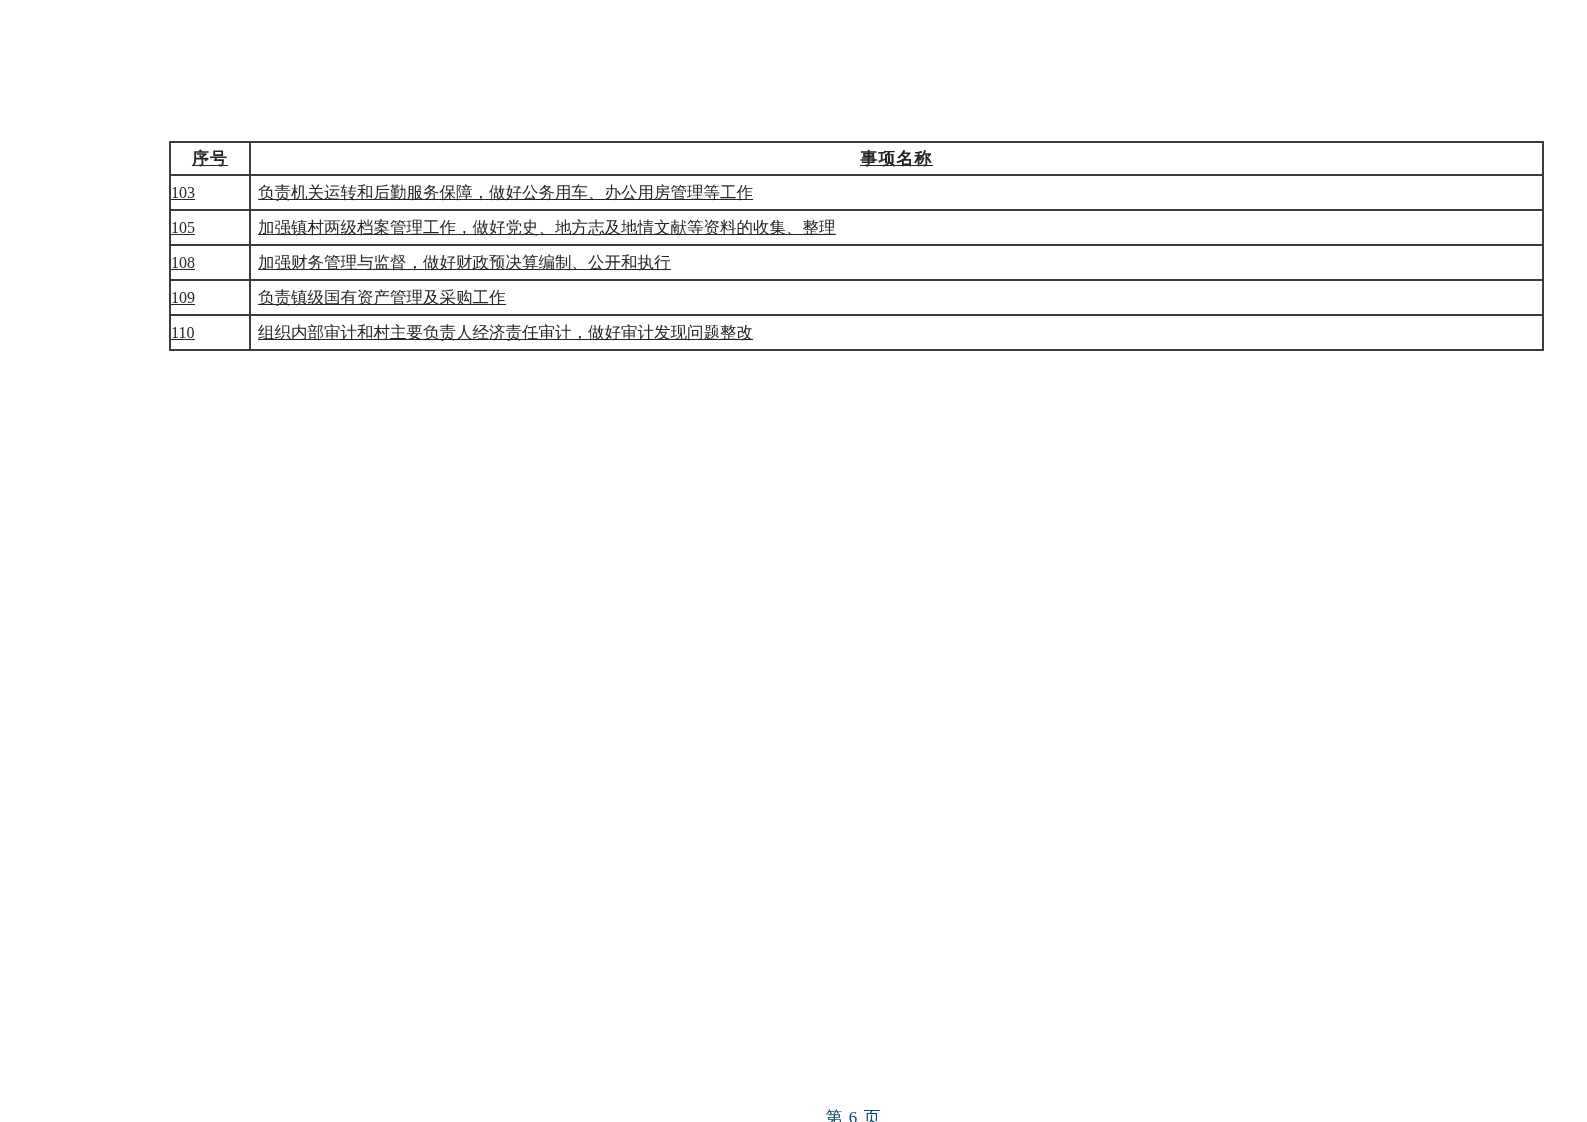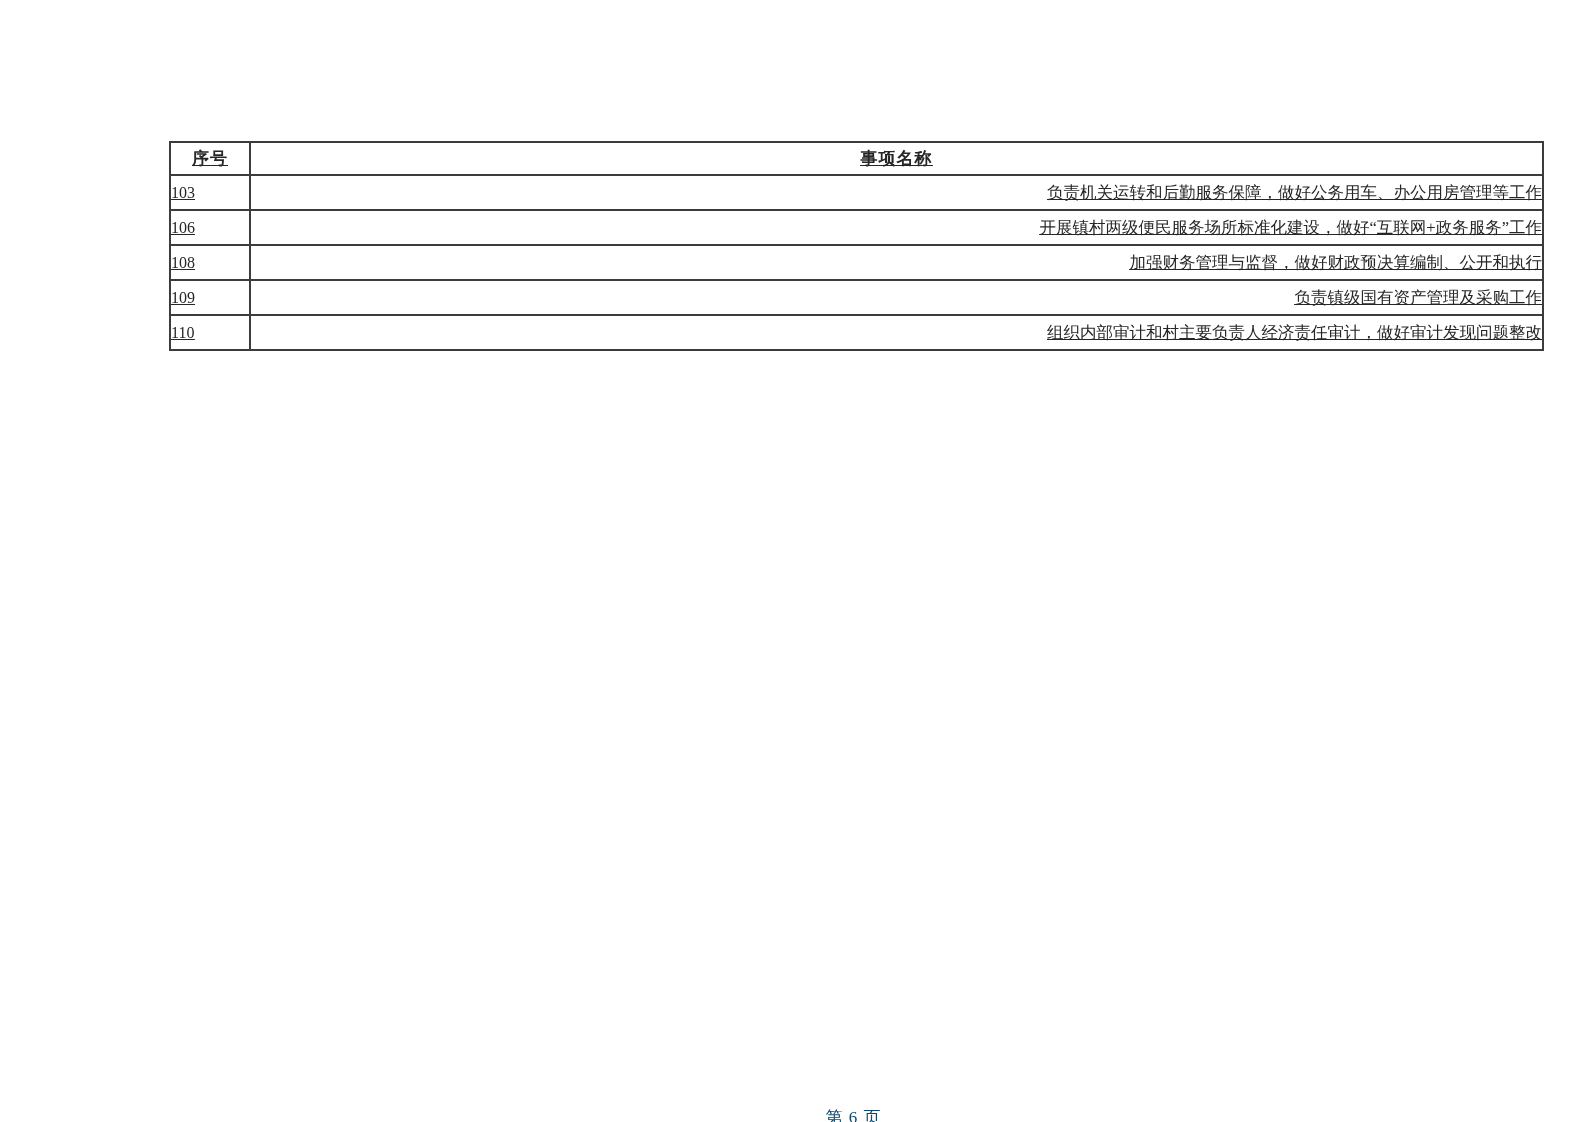--- a/index.html
+++ b/index.html
@@ -39,21 +39,21 @@
     font-weight: bold;
     text-align: center;
     letter-spacing: 1px;
   }
   table.items-table td { height: 35px; }
   table.items-table td.num-cell {
     text-align: left;
     font-size: 16px;
   }
   table.items-table td.name-cell {
-    text-align: right;
+    text-align: left;
     padding-left: 7px;
     font-size: 16.5px;
   }
   .page-footer {
     position: absolute;
     left: 12px;
     top: 1042px;
     width: 100%;
     text-align: center;
     font-size: 17px;
@@ -76,22 +76,22 @@
         <th>序号</th>
         <th>事项名称</th>
       </tr>
     </thead>
     <tbody>
         <tr>
           <td class="num-cell">103</td>
           <td class="name-cell">负责机关运转和后勤服务保障，做好公务用车、办公用房管理等工作</td>
         </tr>
         <tr>
-          <td class="num-cell">106</td>
-          <td class="name-cell">开展镇村两级便民服务场所标准化建设，做好“互联网+政务服务”工作</td>
+          <td class="num-cell">105</td>
+          <td class="name-cell">加强镇村两级档案管理工作，做好党史、地方志及地情文献等资料的收集、整理</td>
         </tr>
         <tr>
           <td class="num-cell">108</td>
           <td class="name-cell">加强财务管理与监督，做好财政预决算编制、公开和执行</td>
         </tr>
         <tr>
           <td class="num-cell">109</td>
           <td class="name-cell">负责镇级国有资产管理及采购工作</td>
         </tr>
         <tr>

